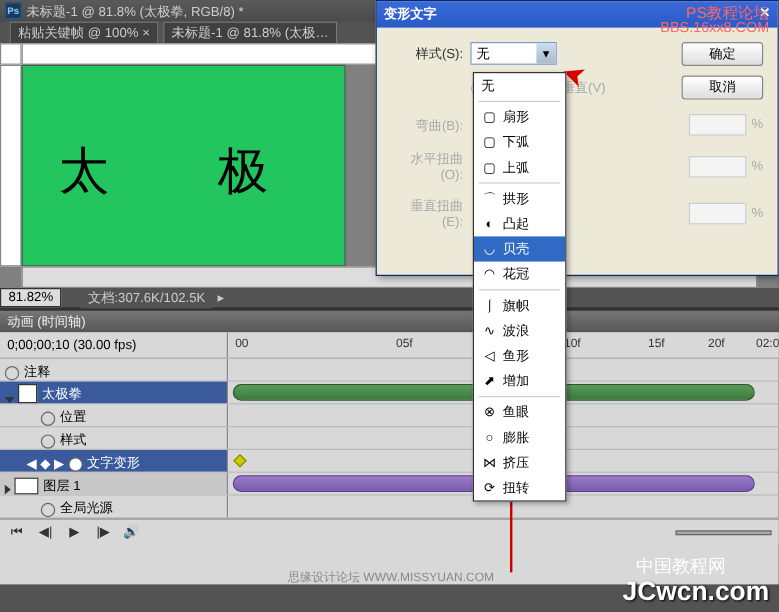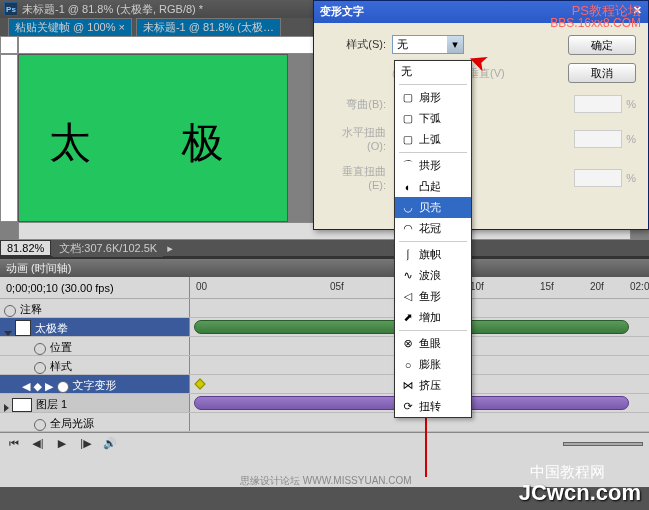--- a/index.html
+++ b/index.html
@@ -1,30 +1,30 @@
 <!DOCTYPE html>
 <html><head>
 <meta charset="utf-8">
 <style>
 *{margin:0;padding:0;box-sizing:border-box;font-family:"Microsoft YaHei",SimSun,sans-serif;font-size:11px}
 body{background:#535353;width:649px;height:510px;overflow:hidden;position:relative}
 .titlebar{background:linear-gradient(#5a5a5a,#4a4a4a);height:18px;display:flex;align-items:center;padding-left:4px;color:#ccc}
 .ps-icon{width:14px;height:14px;background:#1a3a5c;border:1px solid #2a5a8c;margin-right:4px;display:flex;align-items:center;justify-content:center;color:#8cf;font-size:8px;font-weight:bold}
 .tabs-row{background:#535353;height:18px;display:flex;align-items:center;padding-left:8px;color:#ccc}
-.doc-tab{border:1px solid #777;padding:1px 6px;margin-right:4px;background:#0369a1}
+.doc-tab{border:1px solid #777;padding:1px 6px;margin-right:4px;background:#404040}
 .canvas-area{background:#808080;height:204px;position:relative;display:flex}
 .rulers-corner{width:18px;height:18px;background:#fff;border:1px solid #888;position:absolute;left:0;top:0}
 .ruler-h{position:absolute;left:18px;top:0;right:18px;height:18px;background:#fff;border:1px solid #888}
 .ruler-v{position:absolute;left:0;top:18px;width:18px;bottom:18px;background:#fff;border:1px solid #888}
 .canvas{position:absolute;left:18px;top:18px;width:270px;height:168px;background:#22c55e;border:1px solid #555}
 .taiji-text{font-size:42px;font-family:KaiTi,STKaiti,serif;position:absolute;left:30px;top:60px;letter-spacing:40px}
 .scrollbar-v{position:absolute;right:0;top:18px;width:18px;bottom:18px;background:#ddd;border:1px solid #888}
 .scrollbar-h{position:absolute;left:18px;bottom:0;right:18px;height:18px;background:#ddd;border:1px solid #888}
 .status{background:#535353;height:16px;display:flex;align-items:center}
-.status-box{background:#ddd;border:1px solid #333;padding:1px 6px;color:#000;margin-right:2px}
+.status-box{background:#ddd;border:1px solid #333;padding:1px 6px;color:#000;margin-right:16px}
 .status-docsize{background:#535353;color:#ccc;padding:1px 6px}
 .sep{height:3px;background:#333}
 .anim-header{background:linear-gradient(#777,#555);height:18px;display:flex;align-items:center;padding-left:6px;color:#eee}
 .timeline{background:#d8d8d8;height:210px;display:flex;flex-direction:column}
 .tl-ruler{height:22px;background:#d8d8d8;border-bottom:1px solid #aaa;display:flex;position:relative}
 .tl-left{width:190px;border-right:1px solid #888;display:flex;align-items:center;padding-left:6px}
 .tl-right{flex:1;position:relative}
 .tick{position:absolute;top:4px;font-size:10px;color:#333}
 .playhead{position:absolute;left:235px;top:0;width:2px;height:200px;background:#c00;z-index:5}
 .playhead-head{position:absolute;left:229px;top:0;width:14px;height:14px;background:#5a8ac8;border-radius:3px;z-index:6}

